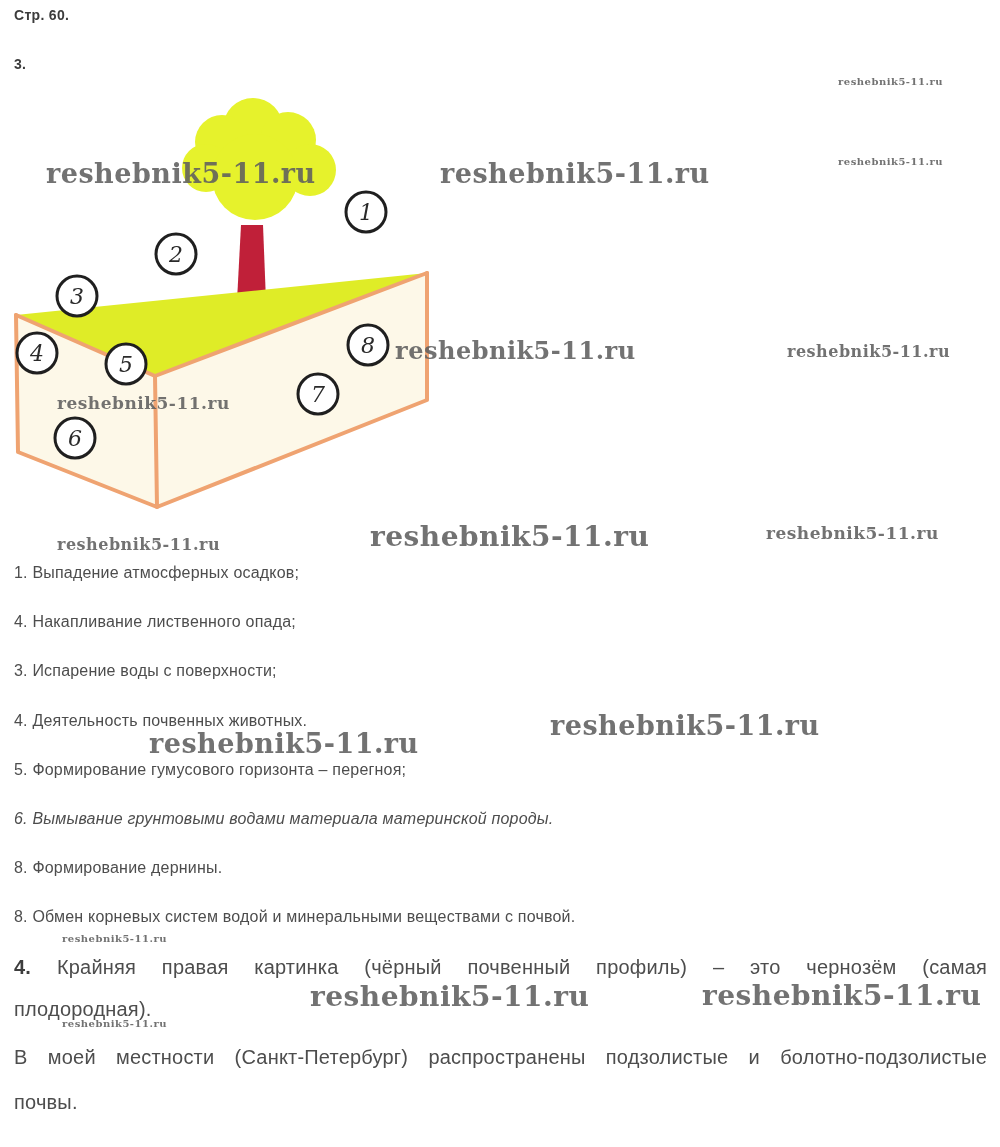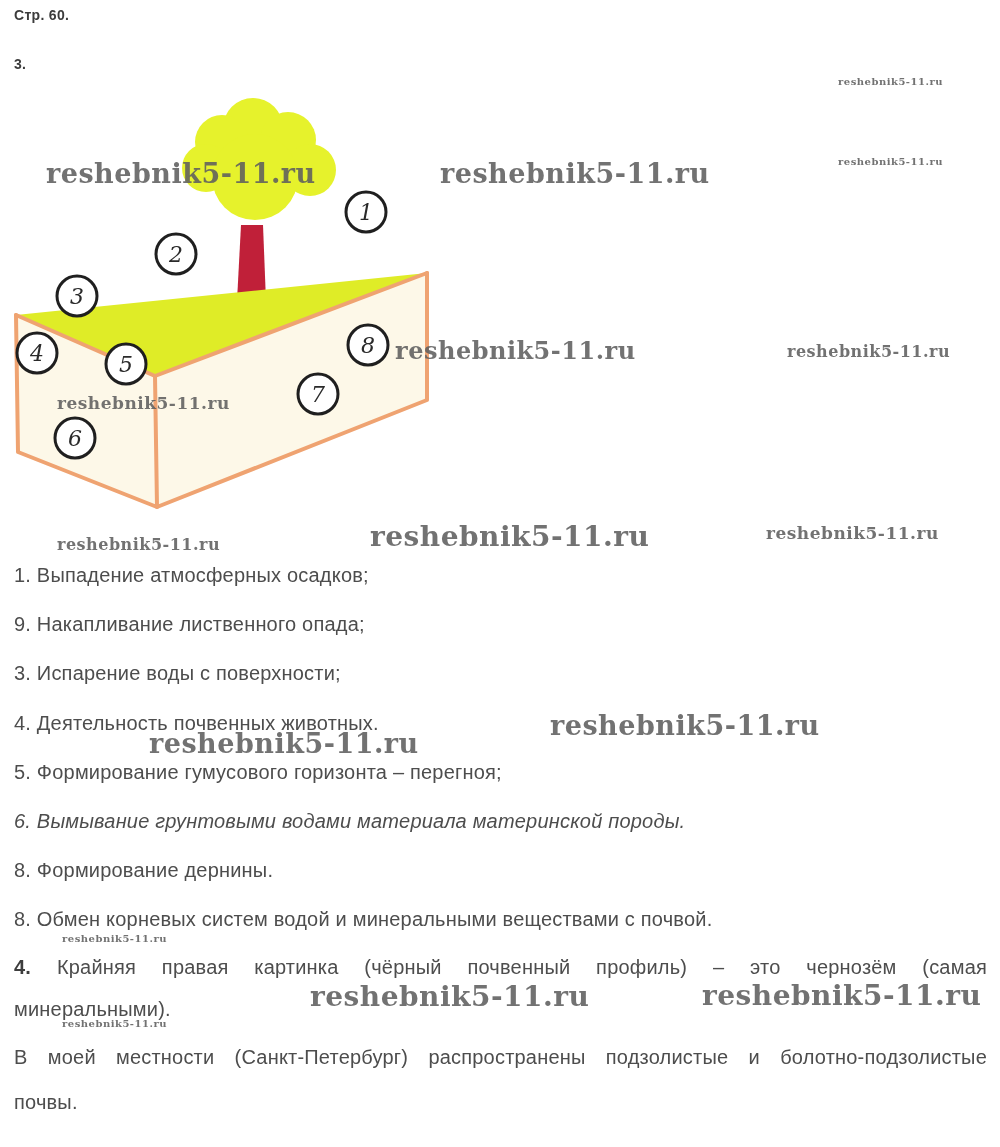--- a/index.html
+++ b/index.html
@@ -19,21 +19,21 @@
     display:flex;align-items:center;justify-content:center;
     font-family:"DejaVu Serif",serif;font-style:italic;font-size:22px;
     color:#2a2a2a;
   }
   .wm{
     position:absolute;z-index:5;white-space:nowrap;line-height:1;
     font-family:"DejaVu Serif",serif;font-weight:bold;color:var(--watermark);
     opacity:.88;letter-spacing:.5px;
   }
   .answer-item{
-    position:absolute;left:14px;z-index:2;font-size:20px;line-height:1.2;
+    position:absolute;left:14px;z-index:2;font-size:16px;line-height:1.2;
     color:var(--text);letter-spacing:.2px;white-space:nowrap;
   }
   .para-line{
     position:absolute;left:14px;width:973px;z-index:2;font-size:20px;
     color:var(--text);letter-spacing:.2px;line-height:1.25;
   }
   .para-line.justified{text-align:justify;text-align-last:justify;}
   .para-line b{font-weight:bold;color:#3d3d3d;}
 </style>
 </head>
@@ -93,29 +93,29 @@
     <span class="wm" style="left: 149px; top: 730px; font-size: 27px;">reshebnik5-11.ru</span>
     <span class="wm" style="left: 550px; top: 712px; font-size: 27px;">reshebnik5-11.ru</span>
     <span class="wm" style="left: 62px; top: 934px; font-size: 10px;">reshebnik5-11.ru</span>
     <span class="wm" style="left: 310px; top: 983px; font-size: 28px;">reshebnik5-11.ru</span>
     <span class="wm" style="left: 702px; top: 982px; font-size: 28px;">reshebnik5-11.ru</span>
     <span class="wm" style="left: 62px; top: 1019px; font-size: 10px;">reshebnik5-11.ru</span>
   </div>
 
 <div id="answer-list">
     <div class="answer-item" style="top: 563px;">1. Выпадение атмосферных осадков;</div>
-    <div class="answer-item" style="top: 612px;">9. Накапливание лиственного опада;</div>
+    <div class="answer-item" style="top: 612px;">4. Накапливание лиственного опада;</div>
     <div class="answer-item" style="top: 661px;">3. Испарение воды с поверхности;</div>
     <div class="answer-item" style="top: 711px;">4. Деятельность почвенных животных.</div>
     <div class="answer-item" style="top: 760px;">5. Формирование гумусового горизонта – перегноя;</div>
     <div class="answer-item" style="top: 809px; font-style: italic;">6. Вымывание грунтовыми водами материала материнской породы.</div>
     <div class="answer-item" style="top: 858px;">8. Формирование дернины.</div>
     <div class="answer-item" style="top: 907px;">8. Обмен корневых систем водой и минеральными веществами с почвой.</div>
   </div>
 
 <div class="para-line justified" style="top:955px">
   <b>4.</b>
   <span>Крайняя правая картинка (чёрный почвенный профиль) – это чернозём (самая</span>
 </div>
-<div class="para-line" style="top:997px">минеральными).</div>
+<div class="para-line" style="top:997px">плодородная).</div>
 
 <div class="para-line justified" style="top:1045px">В моей местности (Санкт-Петербург) распространены подзолистые и болотно-подзолистые</div>
 <div class="para-line" style="top:1090px">почвы.</div>
 
 </body></html>

